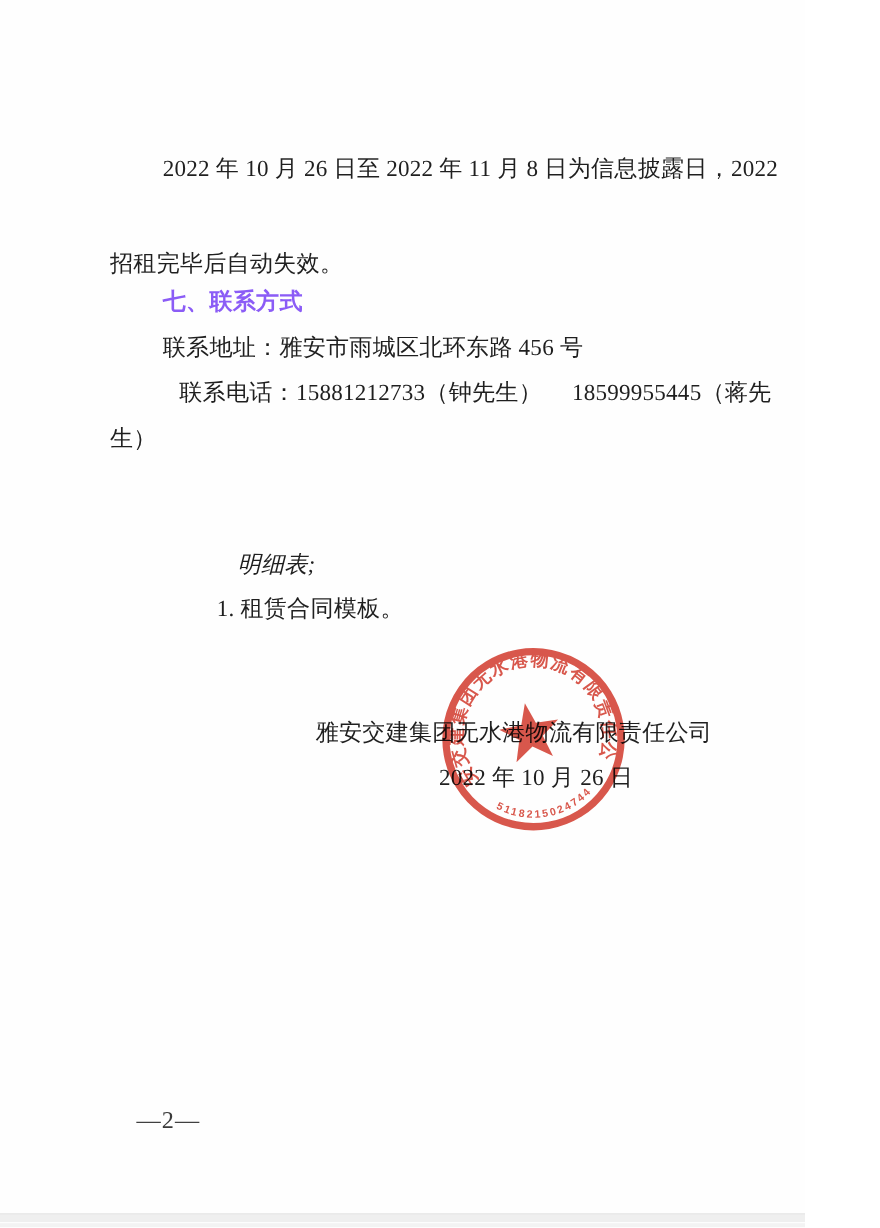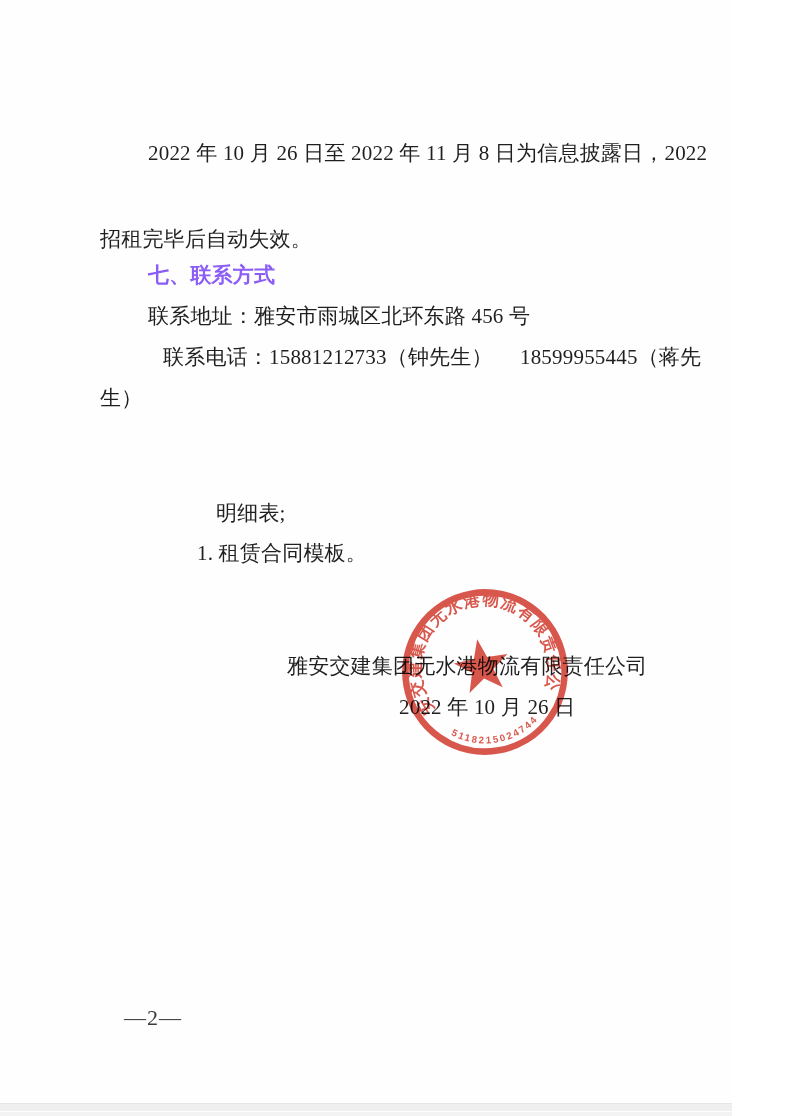--- a/index.html
+++ b/index.html
@@ -67,21 +67,21 @@
 
   <div class="line" style="left:148px; top:140px;">2022 年 10 月 26 日至 2022 年 11 月 8 日为信息披露日，2022</div>
   <div class="line" style="left:100px; top:226px;">招租完毕后自动失效。</div>
 
   <div class="line heading" style="left:148px; top:262px;">七、联系方式</div>
 
   <div class="line" style="left:148px; top:303px;">联系地址：雅安市雨城区北环东路 456 号</div>
   <div class="line" style="left:148px; top:344px;margin-left:15px;">联系电话：15881212733（钟先生）     18599955445（蒋先</div>
   <div class="line" style="left:100px; top:385px;">生）</div>
 
-  <div class="line" style="left:216px; top:500px;">明细表;</div>
+  <div class="line" style="left:216px; top:500px;font-style:italic;">明细表;</div>
   <div class="line" style="left:197px; top:540px;">1. 租赁合同模板。</div>
 
   <div class="line" style="left:287px; top:653px;">雅安交建集团无水港物流有限责任公司</div>
   <div class="line" style="left:399px; top:694px;">2022 年 10 月 26 日</div>
 
   <div class="seal-wrap">
     <svg viewBox="0 0 200 200" xmlns="http://www.w3.org/2000/svg">
       <g fill="#d23527" stroke="none" opacity="0.9">
 
         <circle cx="100" cy="100" r="78" fill="none" stroke="#d23527" stroke-width="6.5"></circle>

